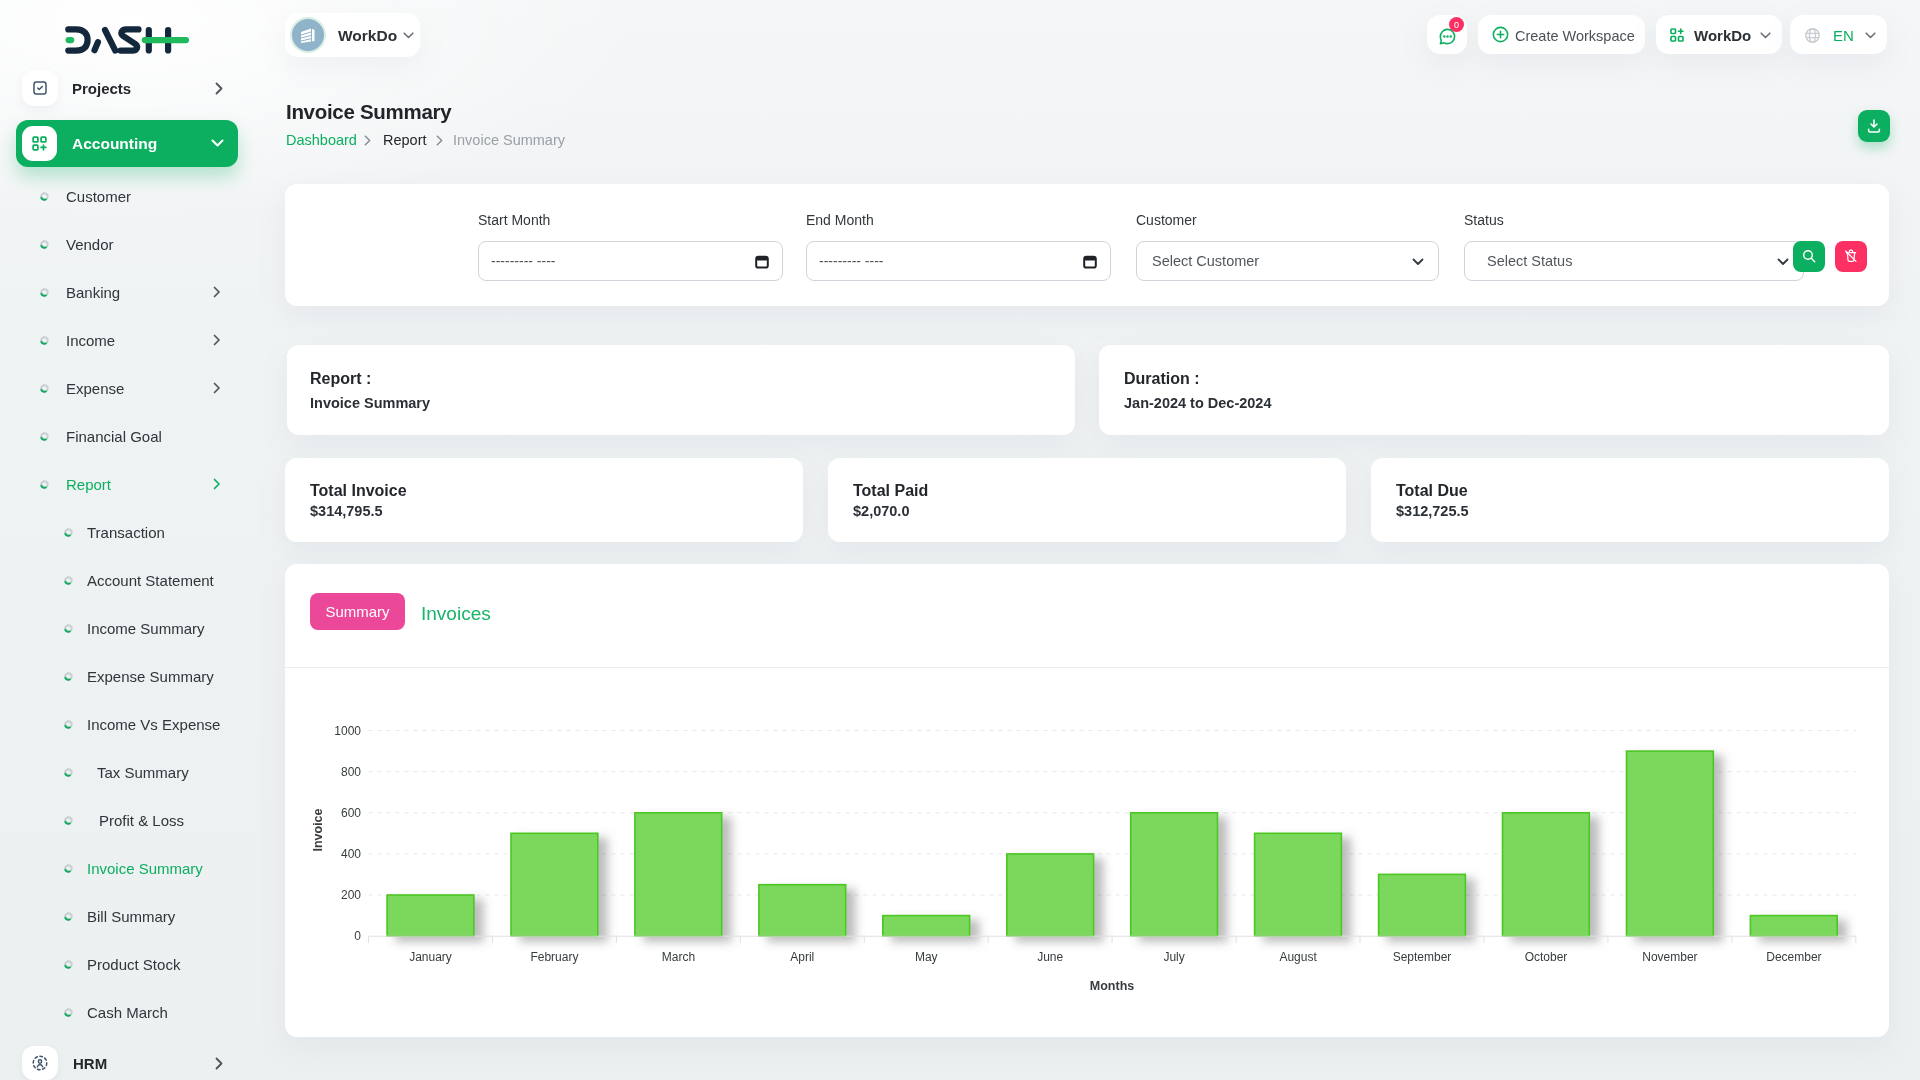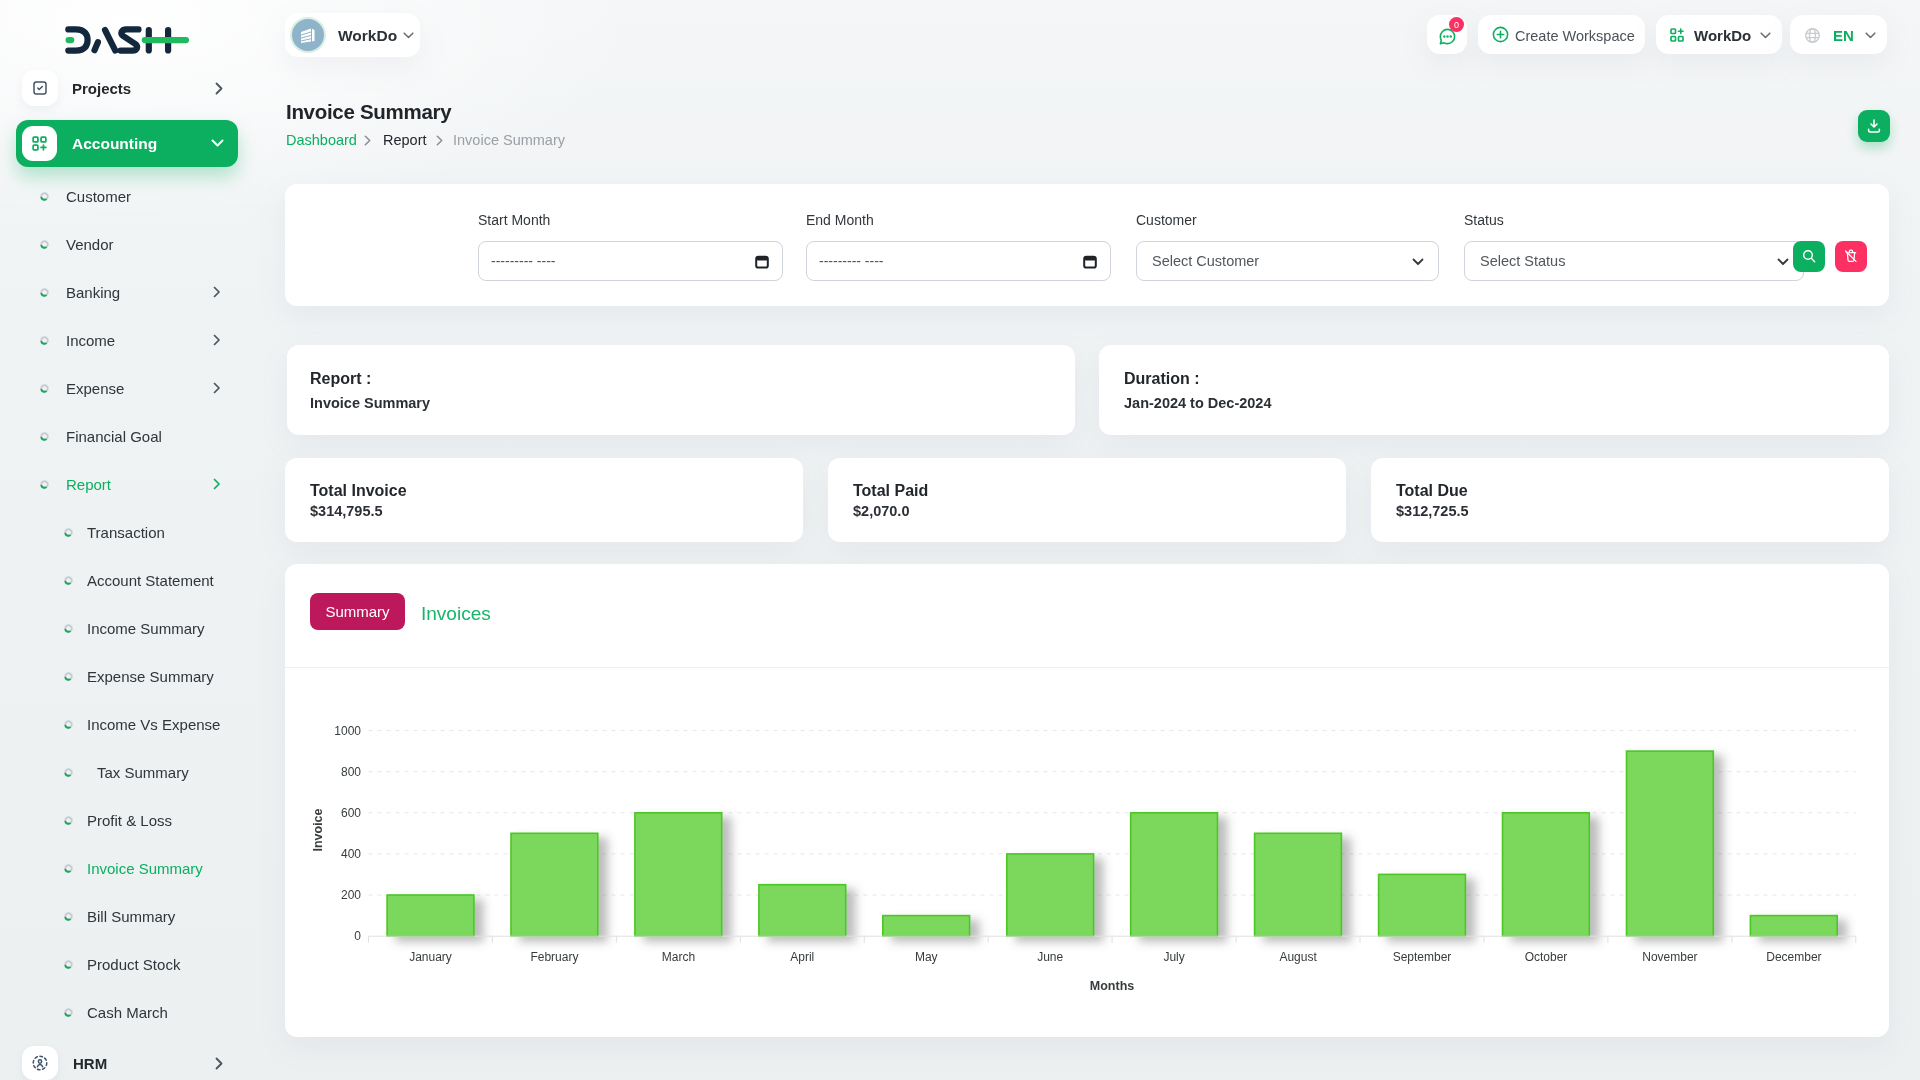--- a/index.html
+++ b/index.html
@@ -159,21 +159,21 @@
       <circle cx="5" cy="5" r="3.6" fill="none" stroke="#c5ced3" stroke-width="2.2"></circle>
       <path d="M 1.6 6.4 A 3.6 3.6 0 0 0 6.4 8.3" fill="none" stroke="#0caf60" stroke-width="2.2" stroke-linecap="round"></path>
     </svg>
     <span class="txt" style="margin-left:24px">Tax Summary</span>
   </div>
 <div class="mi" style="left:64px;top:796px">
     <svg width="9" height="9" viewBox="0 0 10 10">
       <circle cx="5" cy="5" r="3.6" fill="none" stroke="#c5ced3" stroke-width="2.2"></circle>
       <path d="M 1.6 6.4 A 3.6 3.6 0 0 0 6.4 8.3" fill="none" stroke="#0caf60" stroke-width="2.2" stroke-linecap="round"></path>
     </svg>
-    <span class="txt" style="margin-left:14px">Profit &amp; Loss</span>
+    <span class="txt" style="margin-left:26px">Profit &amp; Loss</span>
   </div>
 <div class="mi" style="left:64px;top:844px;color:#0caf60">
     <svg width="9" height="9" viewBox="0 0 10 10">
       <circle cx="5" cy="5" r="3.6" fill="none" stroke="#c5ced3" stroke-width="2.2"></circle>
       <path d="M 1.6 6.4 A 3.6 3.6 0 0 0 6.4 8.3" fill="none" stroke="#0caf60" stroke-width="2.2" stroke-linecap="round"></path>
     </svg>
     <span class="txt" style="margin-left:14px">Invoice Summary</span>
   </div>
 <div class="mi" style="left:64px;top:892px">
     <svg width="9" height="9" viewBox="0 0 10 10">
@@ -251,21 +251,21 @@
 <svg class="chev" style="left:1760px;top:32px" width="11" height="7" viewBox="0 0 11 7" fill="none" stroke="#6b7077" stroke-width="1.6" stroke-linecap="round" stroke-linejoin="round">
     <path d="M1.2 1.2 L5.5 5.5 L9.8 1.2"></path>
   </svg>
 
 <div class="card" style="left:1790px;top:15px;width:97px;height:39px;border-radius:13px"></div>
 <svg class="abs" style="left:1804px;top:27px" width="17" height="17" viewBox="0 0 24 24" fill="none" stroke="#c6ccd1" stroke-width="2">
     <circle cx="12" cy="12" r="9.5"></circle>
     <ellipse cx="12" cy="12" rx="4.2" ry="9.5"></ellipse>
     <path d="M3 9h18M3 15h18"></path>
   </svg>
-<div class="abs" style="left:1833px;top:27px;font-size:15px;font-weight:bold;color:#0caf60">EN</div>
+<div class="abs" style="left:1833px;top:27px;font-size:15px;font-weight:normal;color:#0caf60">EN</div>
 <svg class="chev" style="left:1865px;top:32px" width="11" height="7" viewBox="0 0 11 7" fill="none" stroke="#6b7077" stroke-width="1.6" stroke-linecap="round" stroke-linejoin="round">
     <path d="M1.2 1.2 L5.5 5.5 L9.8 1.2"></path>
   </svg>
 
 <div class="abs" style="left:286px;top:100px;font-size:20.5px;font-weight:bold;color:#21252a;letter-spacing:-0.3px">Invoice Summary</div>
 <div class="abs" style="left:286px;top:132px;font-size:14.5px;color:#0caf60">Dashboard</div>
 <svg class="chev" style="left:364px;top:135px" width="7" height="11" viewBox="0 0 7 11" fill="none" stroke="#868d93" stroke-width="1.5" stroke-linecap="round" stroke-linejoin="round">
     <path d="M1.3 1.3 L5.7 5.5 L1.3 9.7"></path>
   </svg>
 <div class="abs" style="left:383px;top:132px;font-size:14.5px;color:#23272c">Report</div>
@@ -295,21 +295,21 @@
   <svg class="abs" style="right:13px;top:13px" width="14" height="14" viewBox="0 0 14 14">
       <rect x="1.2" y="1.8" width="11.6" height="10.8" rx="2.2" fill="none" stroke="#1f2327" stroke-width="2"></rect>
       <rect x="1.2" y="1.8" width="11.6" height="3.6" rx="1.6" fill="#1f2327"></rect>
     </svg>
 </div>
 <div class="inp" style="left:1136px;top:241px;width:303px;padding-left:15px;font-size:14.5px">Select Customer
   <svg class="abs" style="right:14px;top:16px" width="12" height="8" viewBox="0 0 12 8" fill="none" stroke="#343a40" stroke-width="1.8" stroke-linecap="round" stroke-linejoin="round">
       <path d="M1.5 1.5 L6 6 L10.5 1.5"></path>
     </svg>
 </div>
-<div class="inp" style="left:1464px;top:241px;width:340px;padding-left:15px;font-size:14.5px">Select Status
+<div class="inp" style="left:1464px;top:241px;width:340px;padding-left:22px;font-size:14.5px">Select Status
   <svg class="abs" style="right:14px;top:16px" width="12" height="8" viewBox="0 0 12 8" fill="none" stroke="#343a40" stroke-width="1.8" stroke-linecap="round" stroke-linejoin="round">
       <path d="M1.5 1.5 L6 6 L10.5 1.5"></path>
     </svg>
 </div>
 <div class="abs" style="left:1793px;top:241px;width:32px;height:31px;background:#0caf60;border-radius:8px"></div>
 <svg class="abs" style="left:1801px;top:248px" width="16" height="16" viewBox="0 0 24 24" fill="none" stroke="#fff" stroke-width="2.2" stroke-linecap="round">
     <circle cx="10.5" cy="10.5" r="6.5"></circle>
     <path d="M15.5 15.5 L20.5 20.5"></path>
   </svg>
 <div class="abs" style="left:1835px;top:241px;width:32px;height:31px;background:#fd3064;border-radius:8px"></div>
@@ -330,21 +330,21 @@
 <div class="abs sub" style="left:310px;top:503px">$314,795.5</div>
 <div class="card" style="left:828px;top:458px;width:518px;height:84px"></div>
 <div class="abs ttl" style="left:853px;top:482px">Total Paid</div>
 <div class="abs sub" style="left:853px;top:503px">$2,070.0</div>
 <div class="card" style="left:1371px;top:458px;width:518px;height:84px"></div>
 <div class="abs ttl" style="left:1396px;top:482px">Total Due</div>
 <div class="abs sub" style="left:1396px;top:503px">$312,725.5</div>
 
 <div class="card" style="left:285px;top:564px;width:1604px;height:473px"></div>
 <div class="abs" style="left:285px;top:667px;width:1604px;height:1px;background:#eceef0"></div>
-<div class="abs" style="left:310px;top:593px;width:95px;height:37px;background:#be185d;border-radius:8px;color:#fff;font-size:15px;display:flex;align-items:center;justify-content:center">Summary</div>
+<div class="abs" style="left:310px;top:593px;width:95px;height:37px;background:#ec4899;border-radius:8px;color:#fff;font-size:15px;display:flex;align-items:center;justify-content:center">Summary</div>
 <div class="abs" style="left:421px;top:603px;font-size:19px;color:#16b56a">Invoices</div>
 
 <svg class="abs" style="left:285px;top:664px" width="1604" height="373" viewBox="0 0 1604 373">
   <defs>
     <filter id="bs" x="-20%" y="-10%" width="160%" height="125%">
       <feDropShadow dx="9" dy="5" stdDeviation="5" flood-color="#606060" flood-opacity="0.42"></feDropShadow>
     </filter>
   </defs>
   <g stroke="#e4e6e8" stroke-dasharray="4 5">
     <line x1="83.5" y1="66.6" x2="1570.8" y2="66.6"></line>

